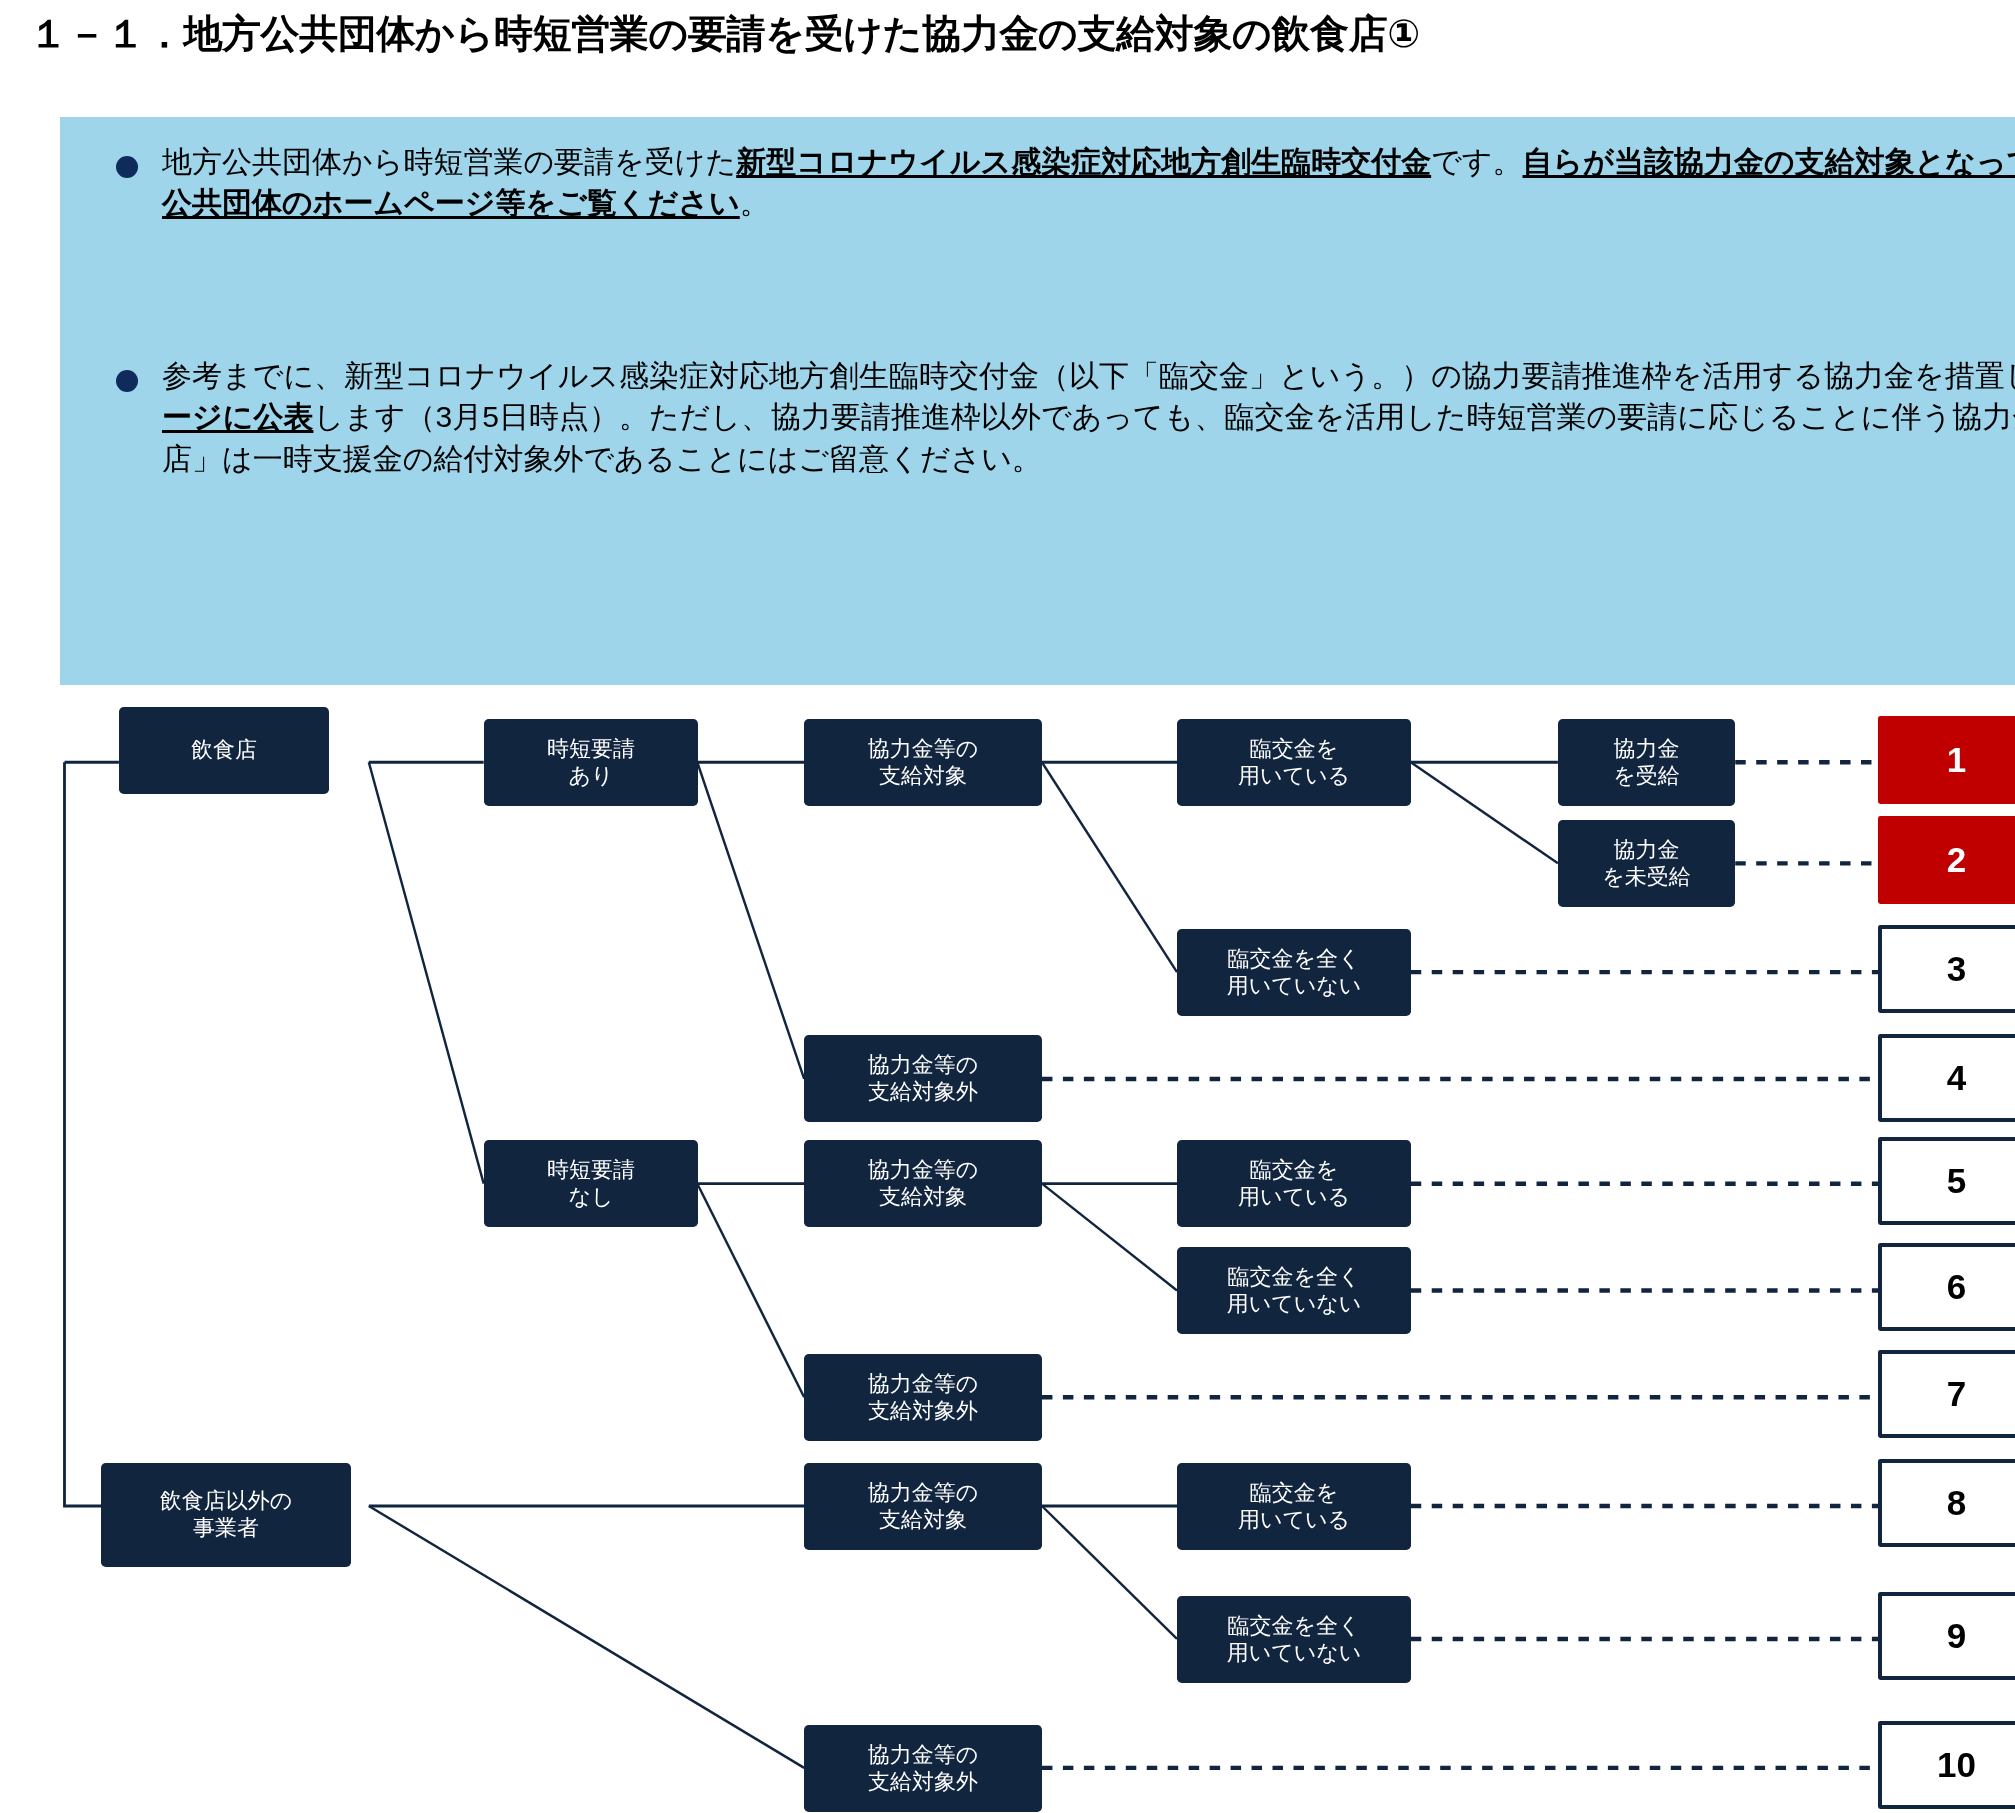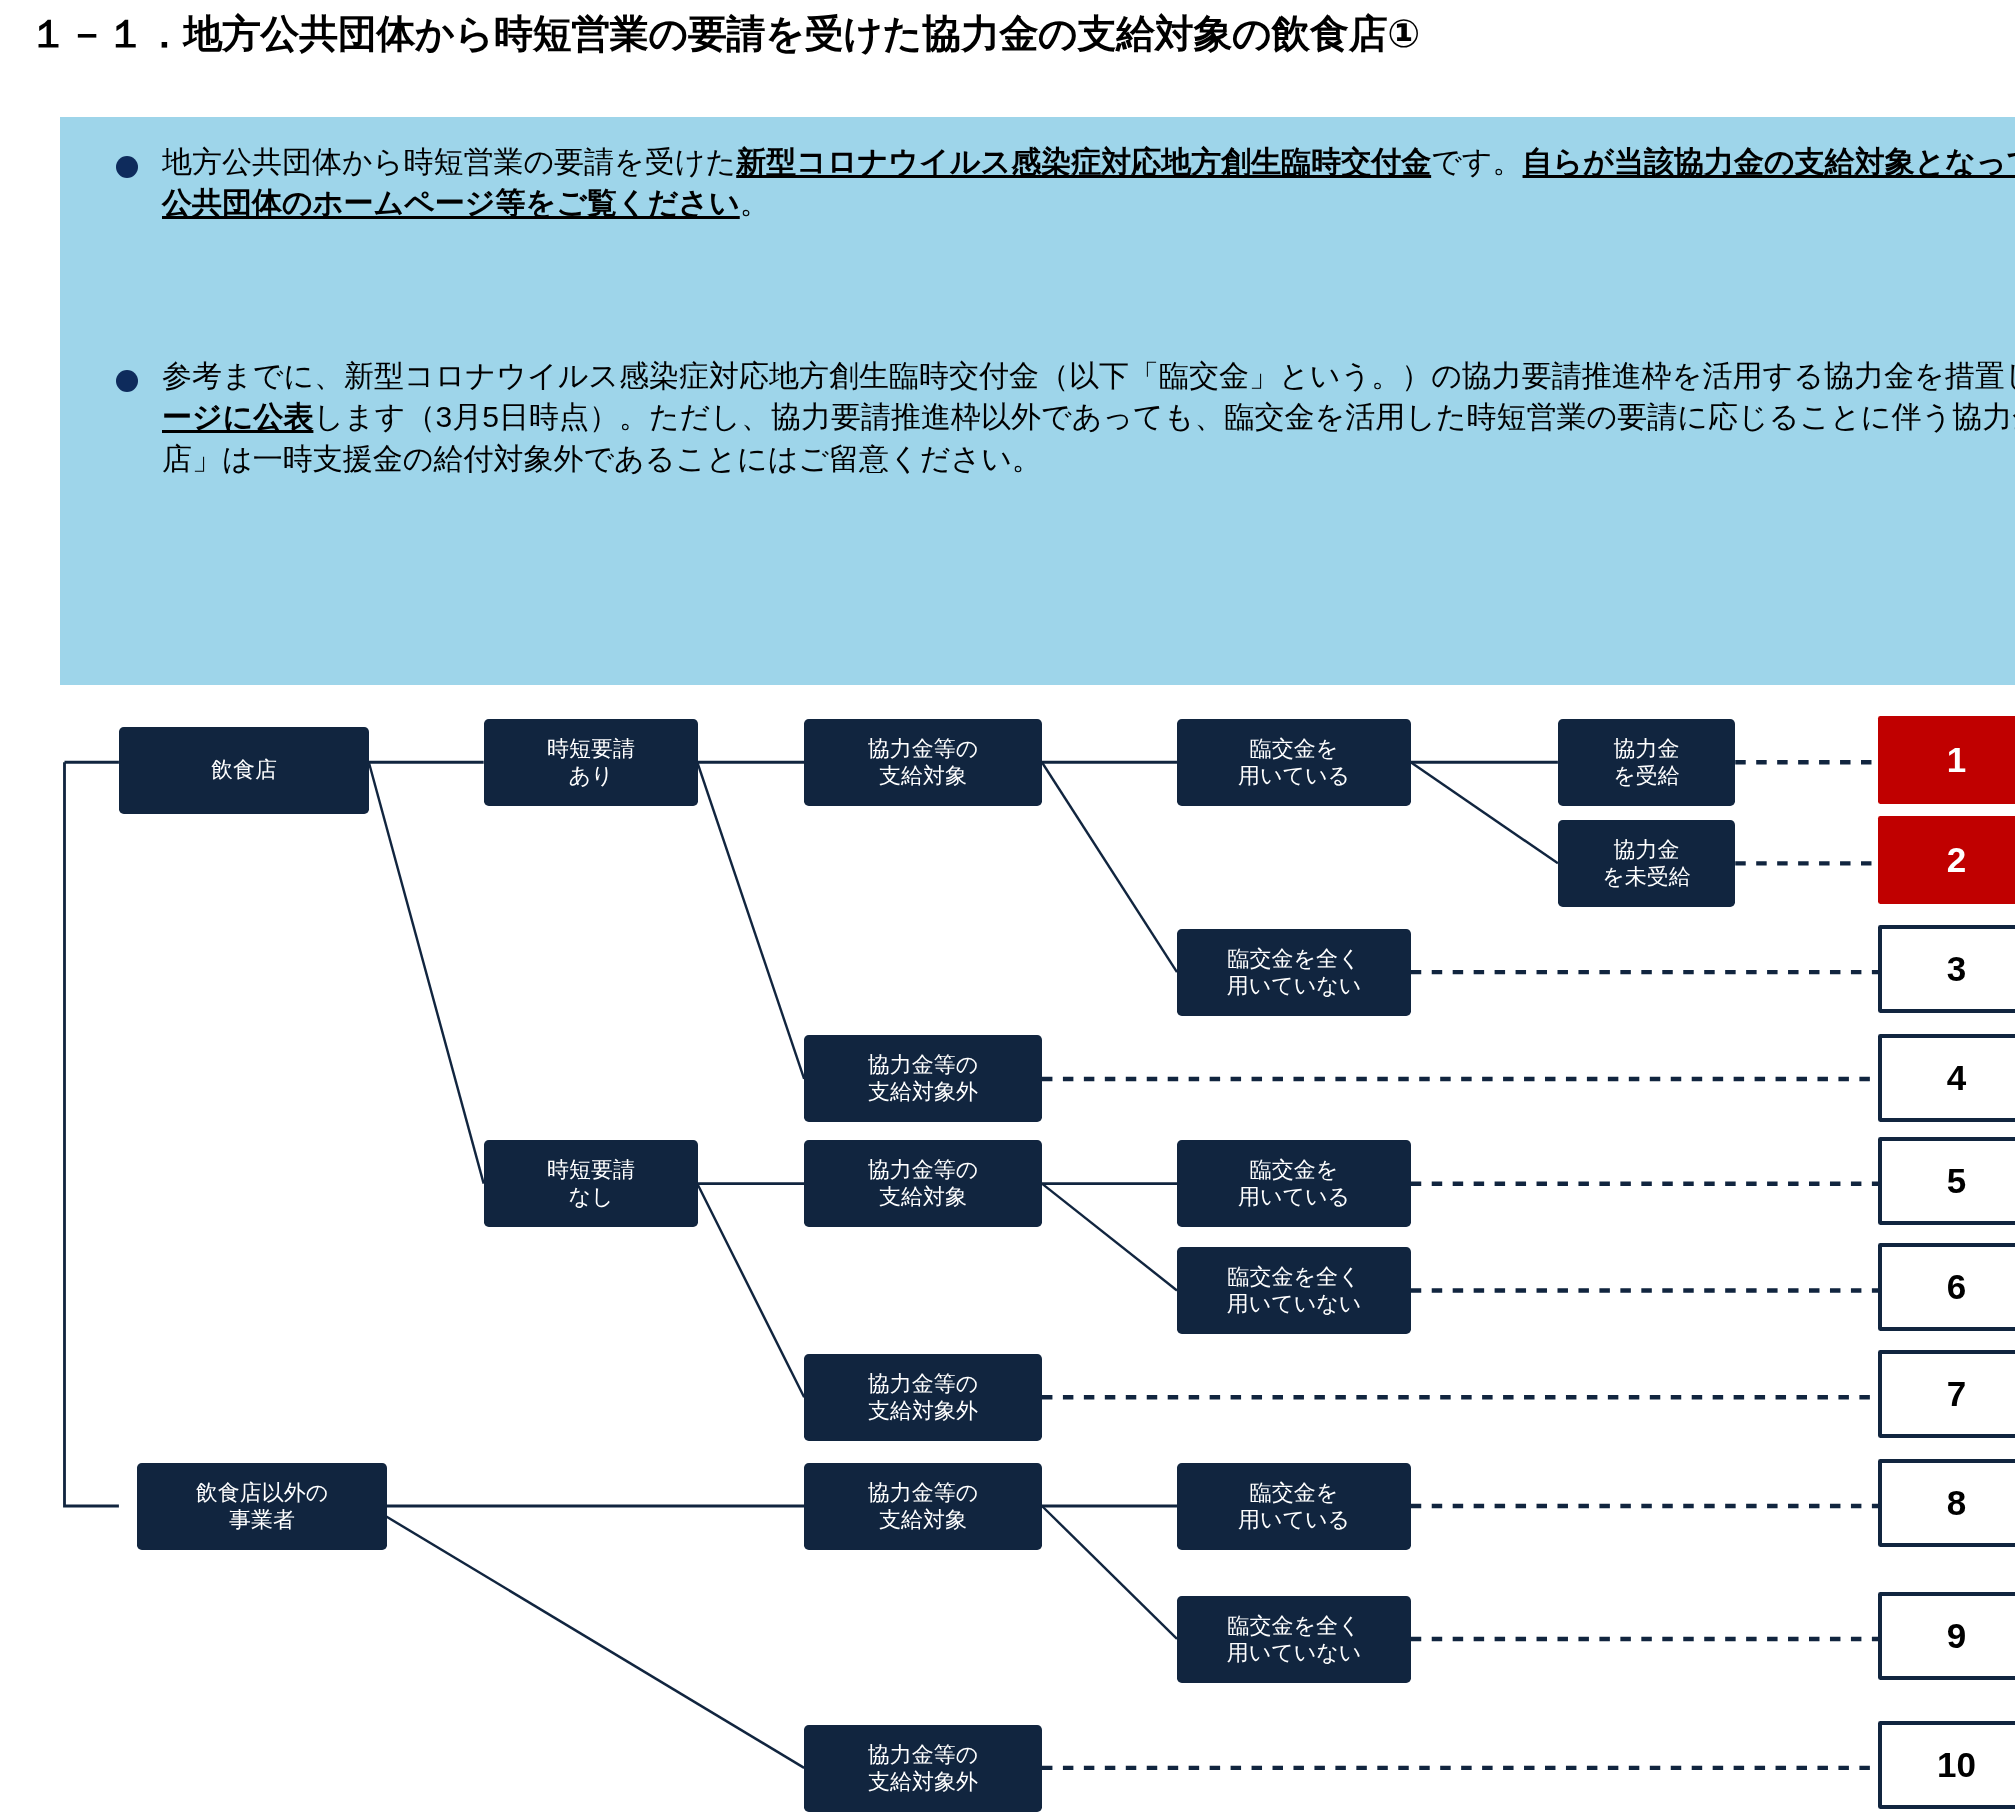--- a/index.html
+++ b/index.html
@@ -142,21 +142,21 @@
     </g>
 
     <g stroke="#11253F" fill="none" stroke-linecap="round">
       <path d="M 5130 40 q 70 10 70 80 L 5200 420 q 0 80 70 90 q -70 10 -70 90 L 5200 420 q 0 80 -70 90" stroke-width="14" transform="translate(0,0)"></path>
     </g>
     <g stroke="#11253F" fill="none" stroke-linecap="round" stroke-width="10">
       <path d="M 5130 560 q 60 8 60 70 L 5190 1620 q 0 70 60 78 q -60 8 -60 78 L 5190 2680 q 0 70 -60 78"></path>
     </g>
   </svg>
 
-<div class="nodebox" style="left: 119px; top: 26px; width: 250px; height: 87px;">
+<div class="nodebox" style="left: 119px; top: 6px; width: 210px; height: 87px;">
       <div>飲食店</div>
     </div>
     <div class="nodebox" style="left: 484px; top: 18px; width: 214px; height: 87px;">
       <div>時短要請</div>
       <div>あり</div>
     </div>
     <div class="nodebox" style="left: 804px; top: 18px; width: 238px; height: 87px;">
       <div>協力金等の</div>
       <div>支給対象</div>
     </div>
@@ -193,21 +193,21 @@
       <div>用いている</div>
     </div>
     <div class="nodebox" style="left: 1177px; top: 546px; width: 234px; height: 87px;">
       <div>臨交金を全く</div>
       <div>用いていない</div>
     </div>
     <div class="nodebox" style="left: 804px; top: 653px; width: 238px; height: 87px;">
       <div>協力金等の</div>
       <div>支給対象外</div>
     </div>
-    <div class="nodebox" style="left: 137px; top: 762px; width: 250px; height: 87px;">
+    <div class="nodebox" style="left: 101px; top: 762px; width: 250px; height: 104px;">
       <div>飲食店以外の</div>
       <div>事業者</div>
     </div>
     <div class="nodebox" style="left: 804px; top: 762px; width: 238px; height: 87px;">
       <div>協力金等の</div>
       <div>支給対象</div>
     </div>
     <div class="nodebox" style="left: 1177px; top: 762px; width: 234px; height: 87px;">
       <div>臨交金を</div>
       <div>用いている</div>

